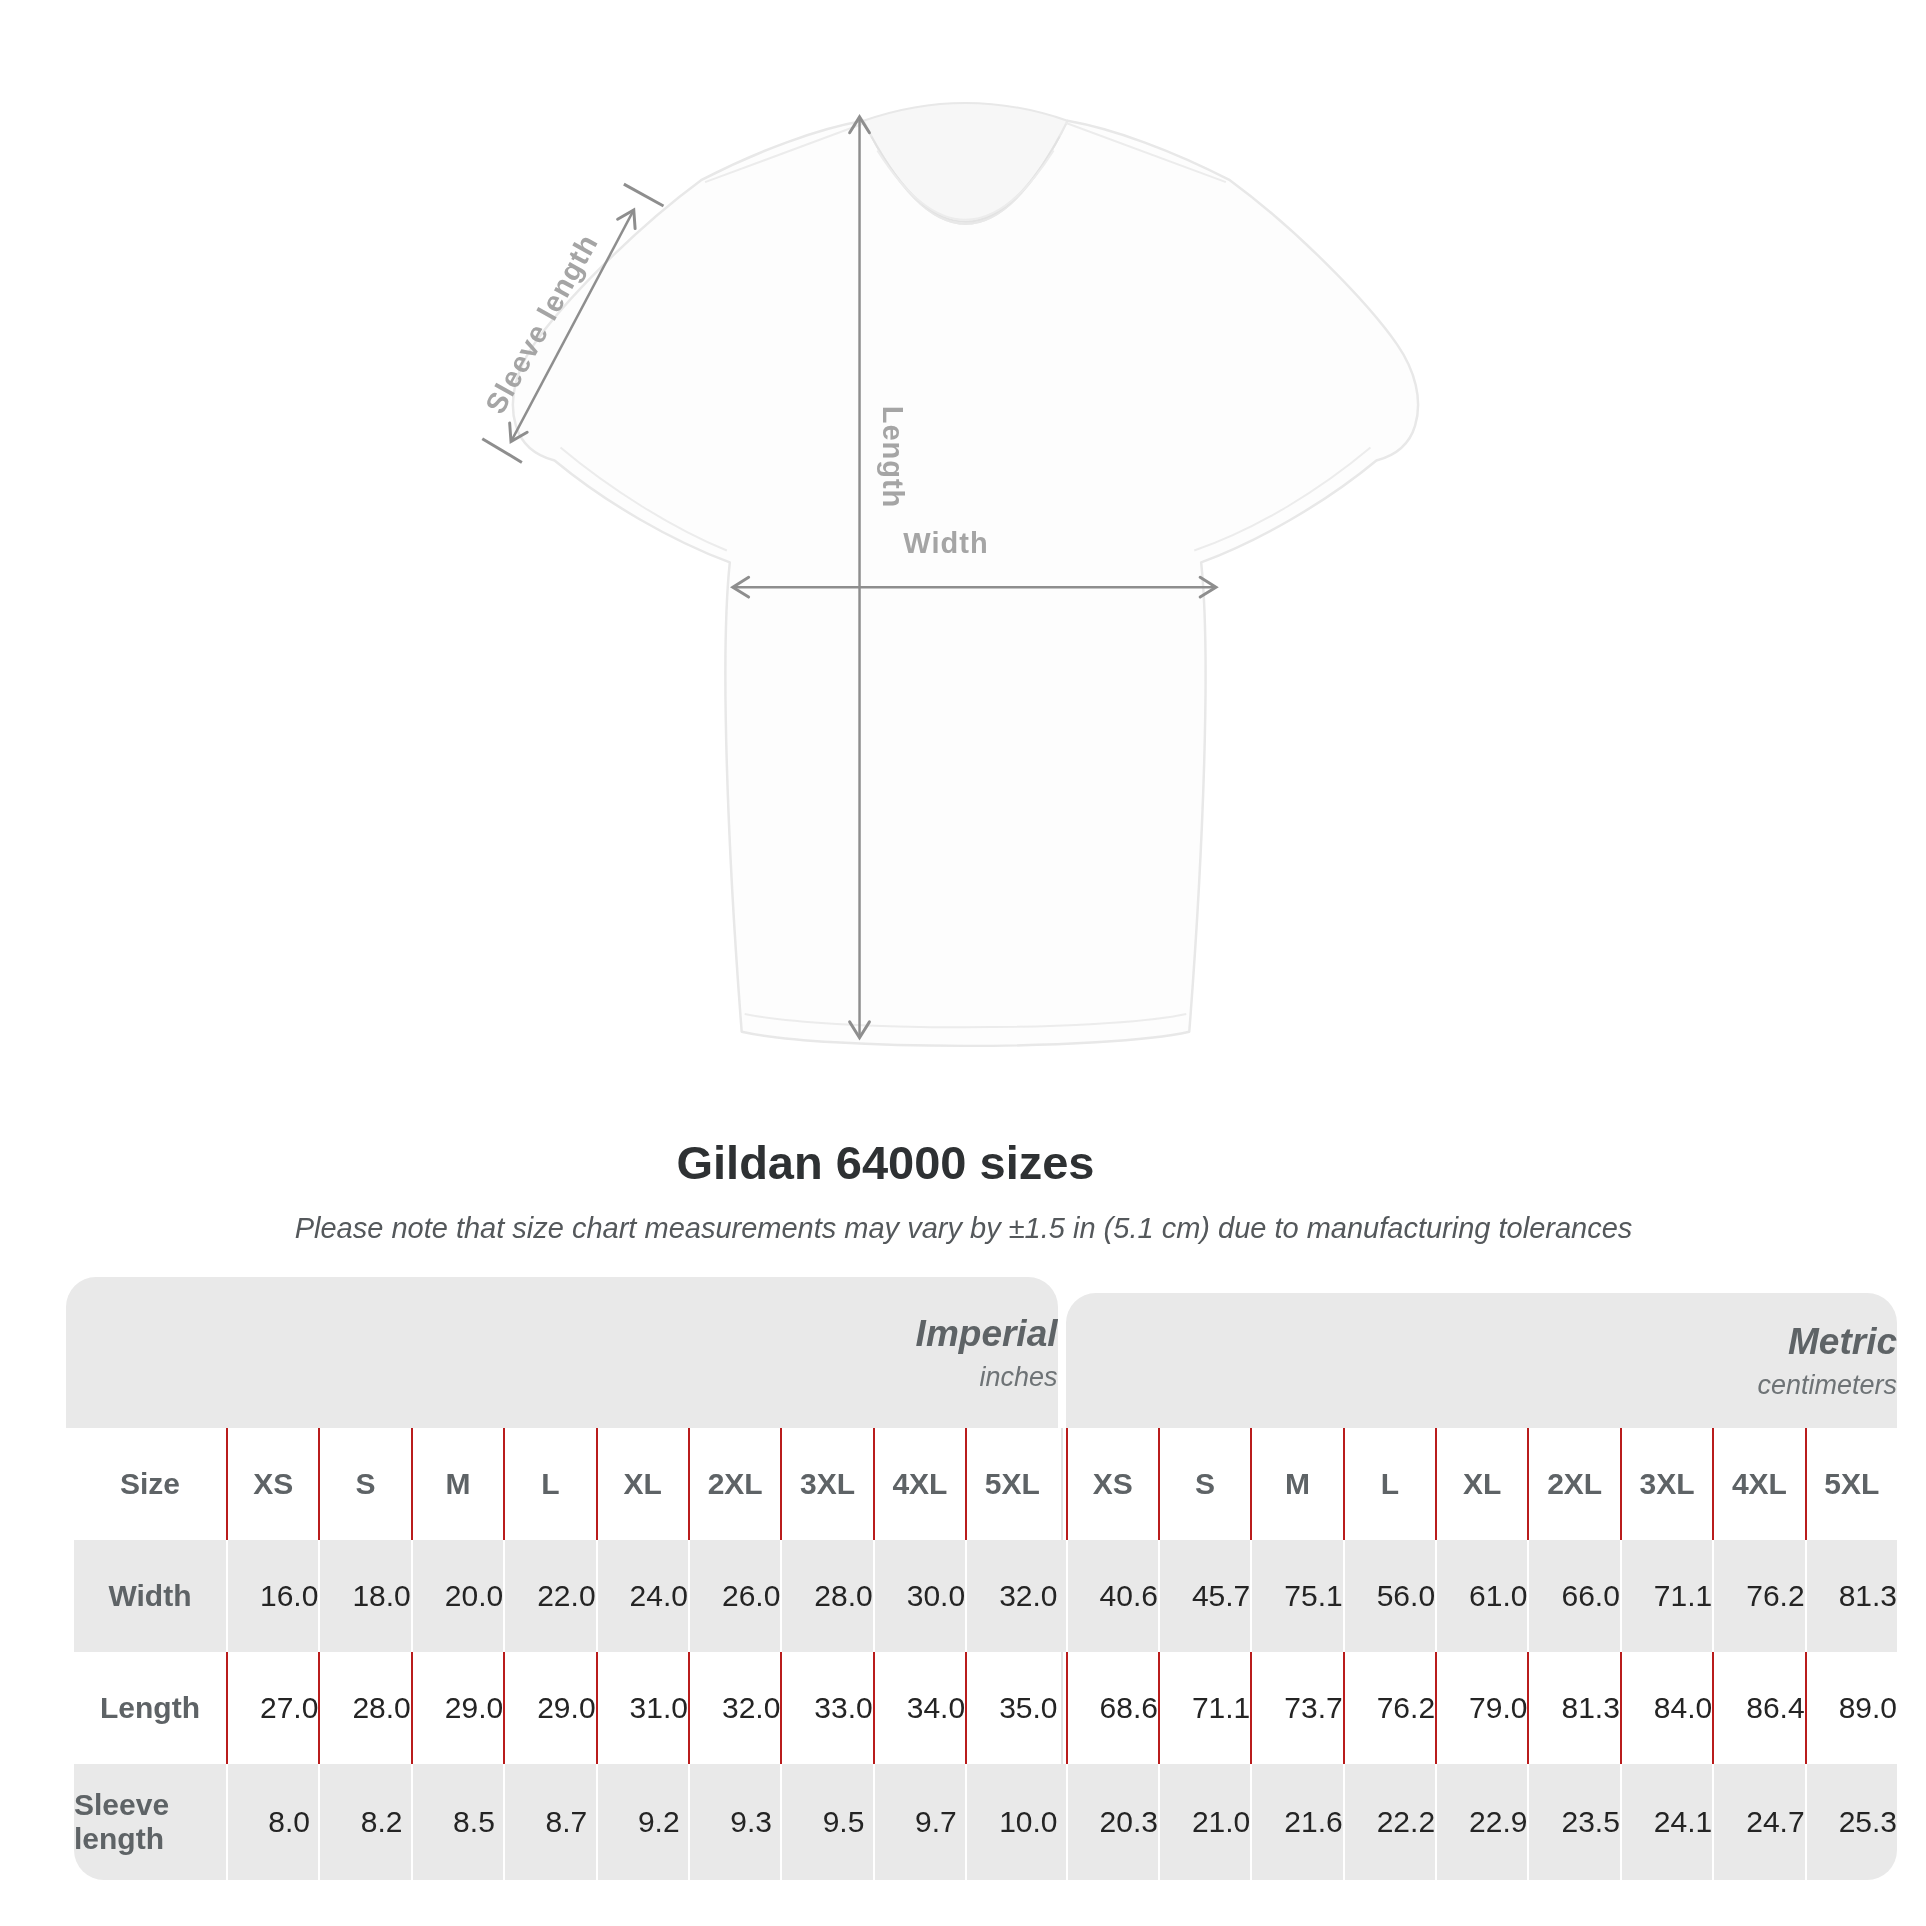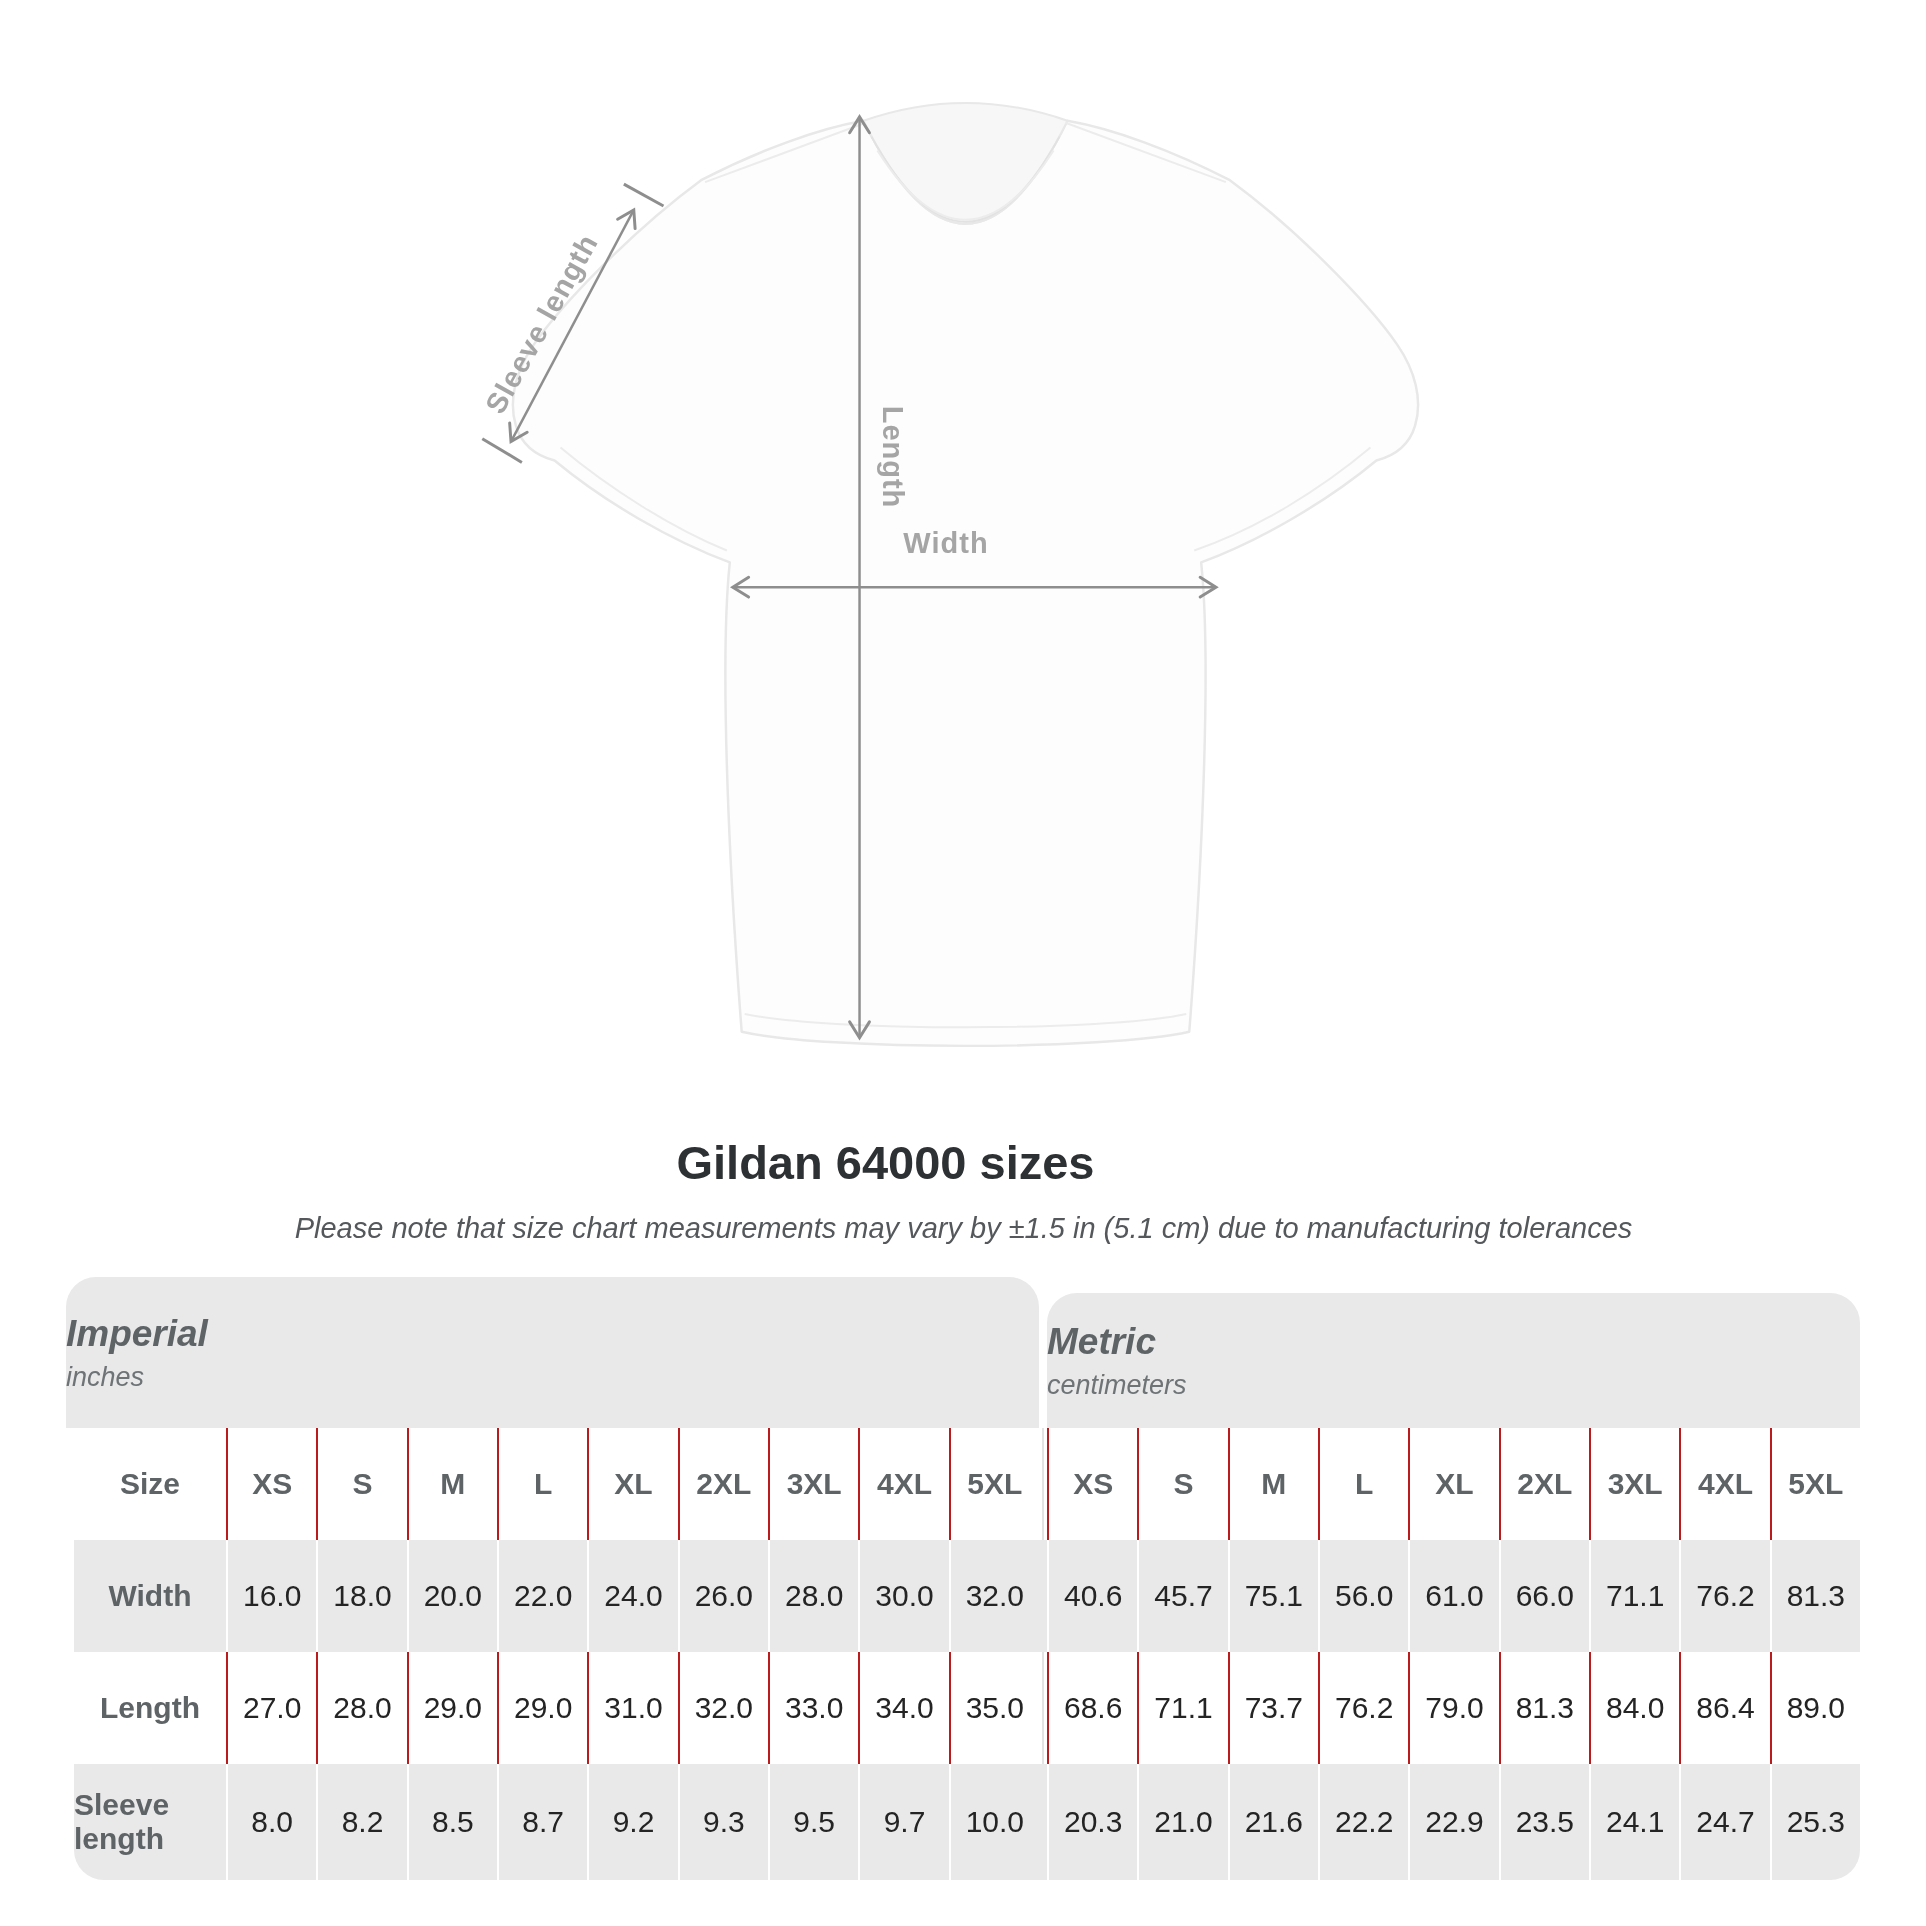--- a/index.html
+++ b/index.html
@@ -26,37 +26,37 @@
   }
   
   .sizetable{
     position:absolute;left:66px;top:1277px;width:1794px;
     display:grid;
     grid-template-columns:160px repeat(9,1fr) 8px repeat(9,1fr);
     grid-template-rows:151px 112px 112px 112px 116px;
   }
   .panel{
     background:#e9e9e9;border-radius:30px 30px 0 0;
-    display:flex;flex-direction:column;align-items:flex-start;justify-content:center;gap:7px;
+    display:flex;flex-direction:column;align-items:flex-end;justify-content:center;gap:7px;
   }
   .ptitle{font-size:37px;font-weight:bold;font-style:italic;color:#5e6366;}
   .psub{font-size:27px;font-style:italic;color:#6e7376;}
   .gap{background:#ffffff;position:relative;}
   .gap.rw::after{
     content:"";position:absolute;left:50%;top:0;width:2px;height:100%;
     margin-left:-1px;background:#e3e3e3;
   }
   .c{display:flex;align-items:center;justify-content:center;font-size:30px;}
   .rw{background:#ffffff;}
   .rg{background:#e9e9e9;}
   .c.rw{border-left:2px solid #b91c1c;}
   .c.rg{border-left:2px solid #ffffff;}
   .c.lab{border-left:none;margin-left:8px;}
   .lab,.head{font-weight:bold;color:#5e6366;}
-  .val{color:#242424;}
+  .val{color:#242424;padding-left:32px;}
   .bl{border-bottom-left-radius:30px;}
   .br{border-bottom-right-radius:30px;text-align:center;}
 </style>
 </head>
 <body>
 
 <div class="stage">
 
   <svg width="1927" height="1109" viewBox="0 0 1946 1120">
     <defs>

